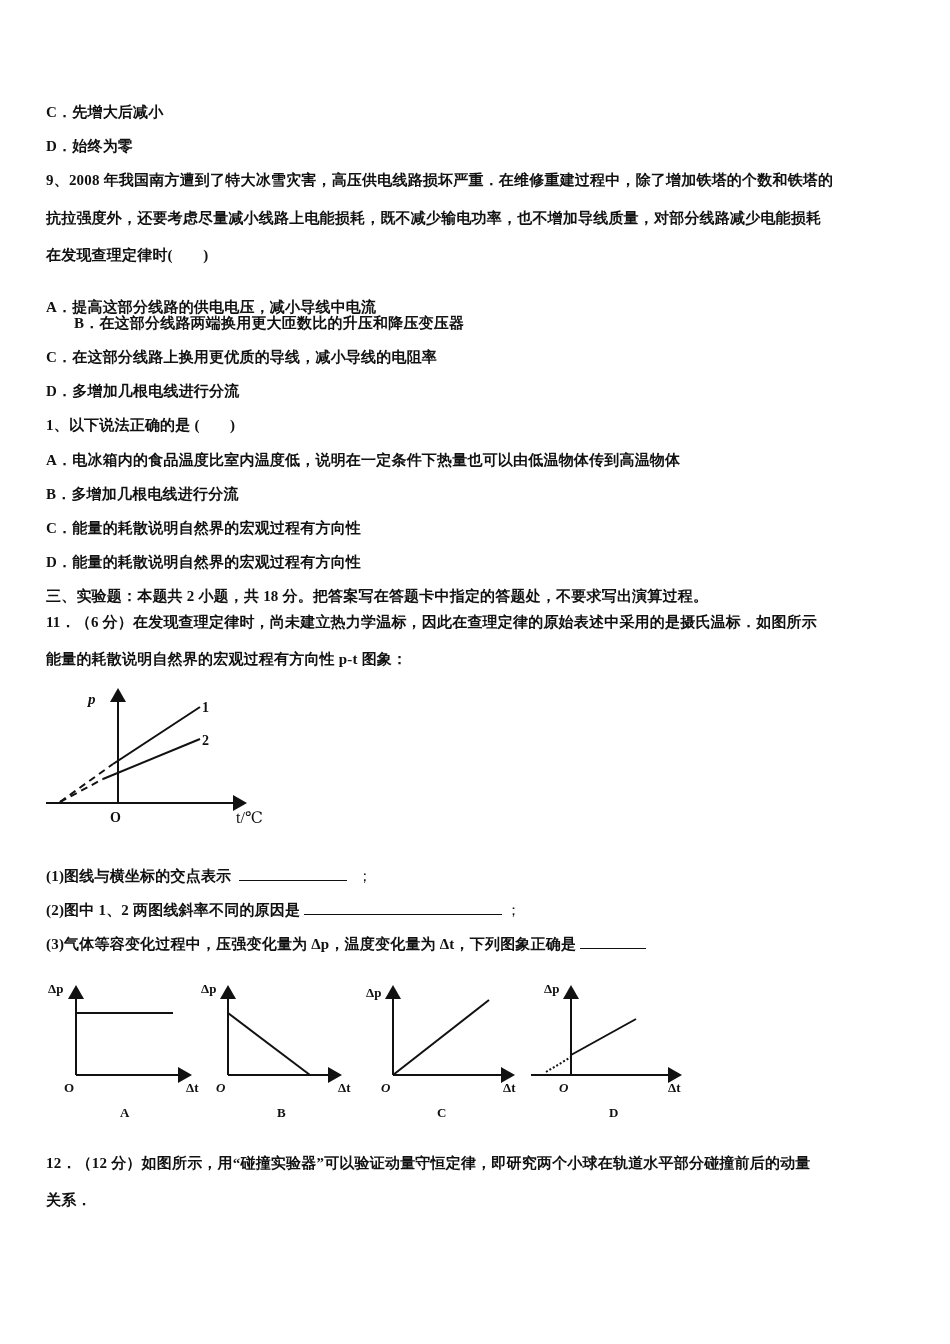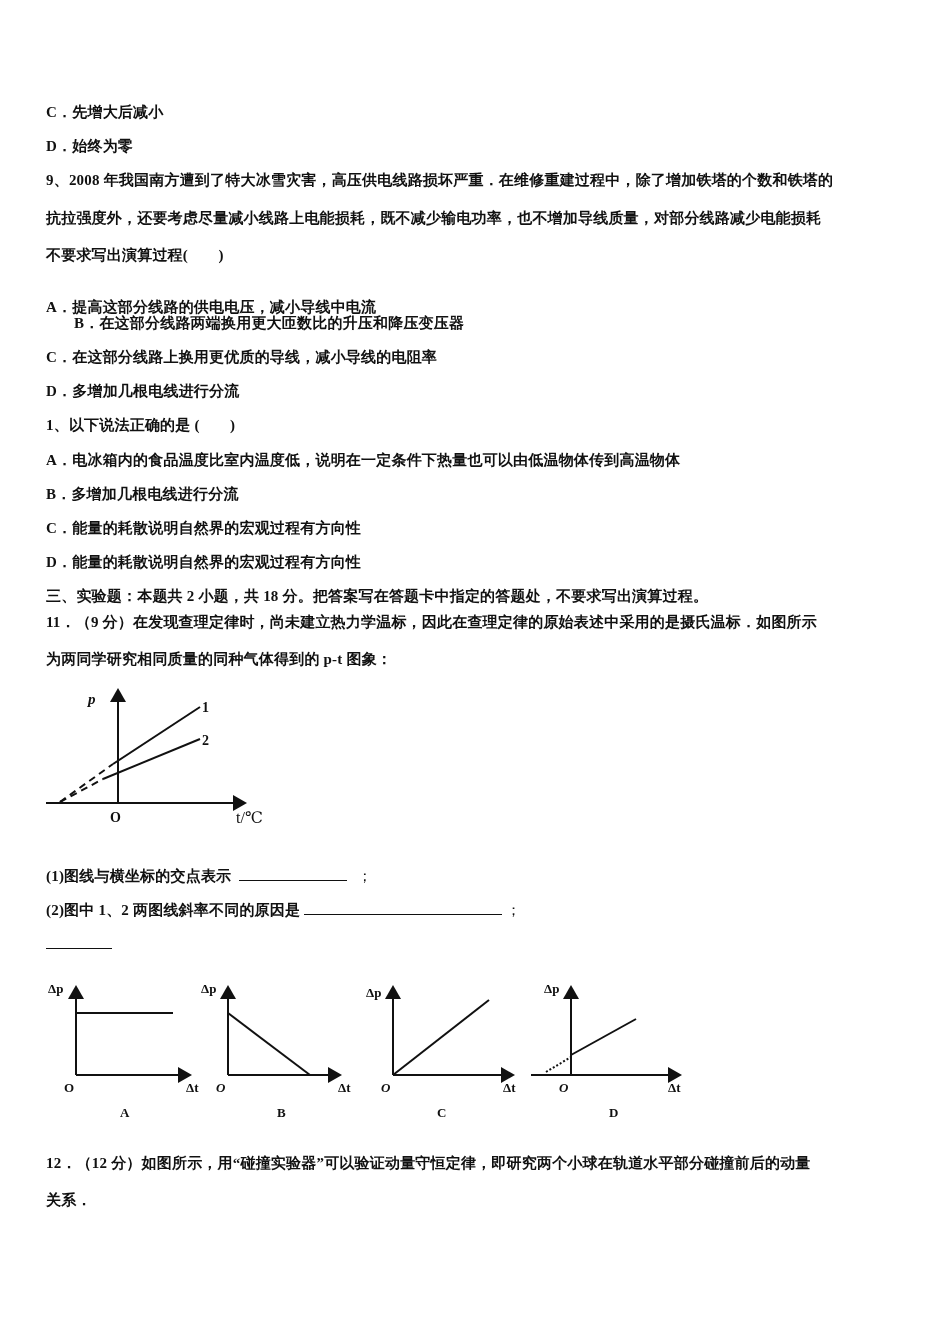--- a/index.html
+++ b/index.html
@@ -17,36 +17,36 @@
     svg text { font-family: "Liberation Serif", "DejaVu Serif", serif; fill: #111; }
   </style>
 </head>
 <body>
 
 <div class="line bold" style="top:102px;">C．先增大后减小</div>
 <div class="line bold" style="top:136px;">D．始终为零</div>
 
 <div class="line bold" style="top:170px;">9、2008 年我国南方遭到了特大冰雪灾害，高压供电线路损坏严重．在维修重建过程中，除了增加铁塔的个数和铁塔的</div>
 <div class="line bold" style="top:208px;">抗拉强度外，还要考虑尽量减小线路上电能损耗，既不减少输电功率，也不增加导线质量，对部分线路减少电能损耗</div>
-<div class="line bold" style="top:245px;">不要求写出演算过程(　　)</div>
+<div class="line bold" style="top:245px;">在发现查理定律时(　　)</div>
 <div class="line bold" style="top:297px;">A．提高这部分线路的供电电压，减小导线中电流</div>
 <div class="line bold" style="top:313px;margin-left:28px;">B．在这部分线路两端换用更大匝数比的升压和降压变压器</div>
 <div class="line bold" style="top:347px;text-align:center;">C．在这部分线路上换用更优质的导线，减小导线的电阻率</div>
 <div class="line bold" style="top:381px;">D．多增加几根电线进行分流</div>
 
 <div class="line bold" style="top:415px;">1、以下说法正确的是 (　　)</div>
 <div class="line bold" style="top:450px;">A．电冰箱内的食品温度比室内温度低，说明在一定条件下热量也可以由低温物体传到高温物体</div>
 <div class="line bold" style="top:484px;">B．多增加几根电线进行分流</div>
 <div class="line bold" style="top:518px;">C．能量的耗散说明自然界的宏观过程有方向性</div>
 <div class="line bold" style="top:552px;">D．能量的耗散说明自然界的宏观过程有方向性</div>
 
 <div class="line bold" style="top:586px;">三、实验题：本题共 2 小题，共 18 分。把答案写在答题卡中指定的答题处，不要求写出演算过程。</div>
 
-<div class="line bold" style="top:612px;">11．（9 分）在发现查理定律时，尚未建立热力学温标，因此在查理定律的原始表述中采用的是摄氏温标．如图所示</div>
-<div class="line bold" style="top:649px;">为两同学研究相同质量的同种气体得到的 p-t 图象：</div>
+<div class="line bold" style="top:612px;">11．（6 分）在发现查理定律时，尚未建立热力学温标，因此在查理定律的原始表述中采用的是摄氏温标．如图所示</div>
+<div class="line bold" style="top:649px;">能量的耗散说明自然界的宏观过程有方向性 p-t 图象：</div>
 
 <svg style="position:absolute; left:40px; top:680px;" width="240" height="150" viewBox="0 0 240 150">
   <defs>
     <marker id="arr" markerWidth="8" markerHeight="8" refX="6" refY="4" orient="auto">
       <path d="M0,0 L7,4 L0,8 z" fill="#111"></path>
     </marker>
   </defs>
 
   <line x1="6" y1="123" x2="205" y2="123" stroke="#111" stroke-width="2" marker-end="url(#arr)"></line>
 
@@ -69,20 +69,21 @@
   <span>(1)图线与横坐标的交点表示</span>
   <span class="blank-line" style="width:108px; margin-left:4px;"></span>
   <span style="font-weight:normal; margin-left:6px;">；</span>
 </div>
 <div class="line bold" style="top:900px;">
   <span>(2)图中 1、2 两图线斜率不同的原因是</span>
   <span class="blank-line" style="width:198px;"></span>
   <span style="font-weight:normal;">；</span>
 </div>
 <div class="line bold" style="top:934px;">
+  <span>(3)气体等容变化过程中，压强变化量为 Δp，温度变化量为 Δt，下列图象正确是</span>
   <span class="blank-line" style="width:66px;"></span>
 </div>
 
 <svg style="position:absolute; left:40px; top:975px;" width="660" height="150" viewBox="0 0 660 150">
   <defs>
     <marker id="arr2" markerWidth="8" markerHeight="8" refX="6" refY="4" orient="auto">
       <path d="M0,0 L7,4 L0,8 z" fill="#111"></path>
     </marker>
   </defs>
 

